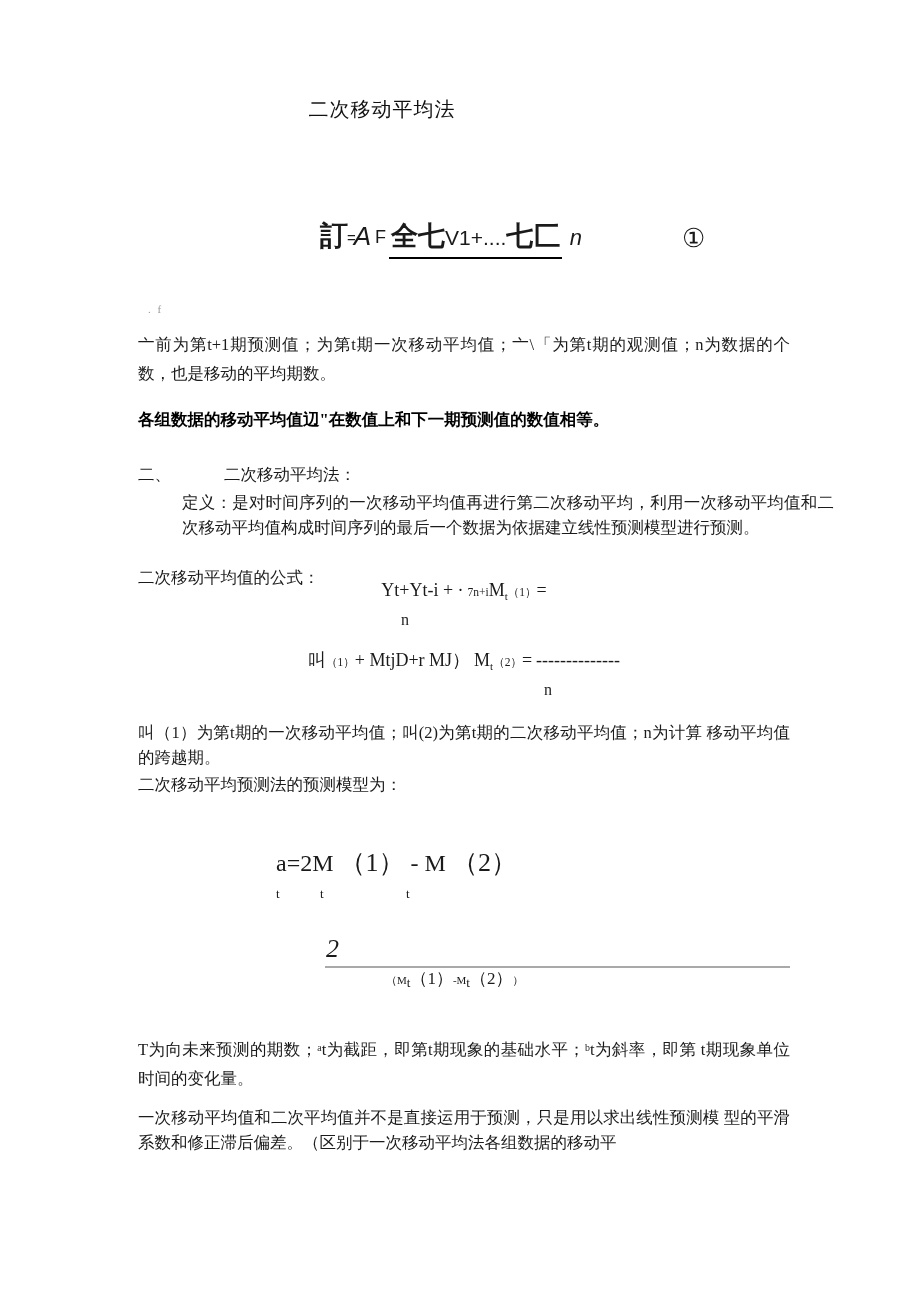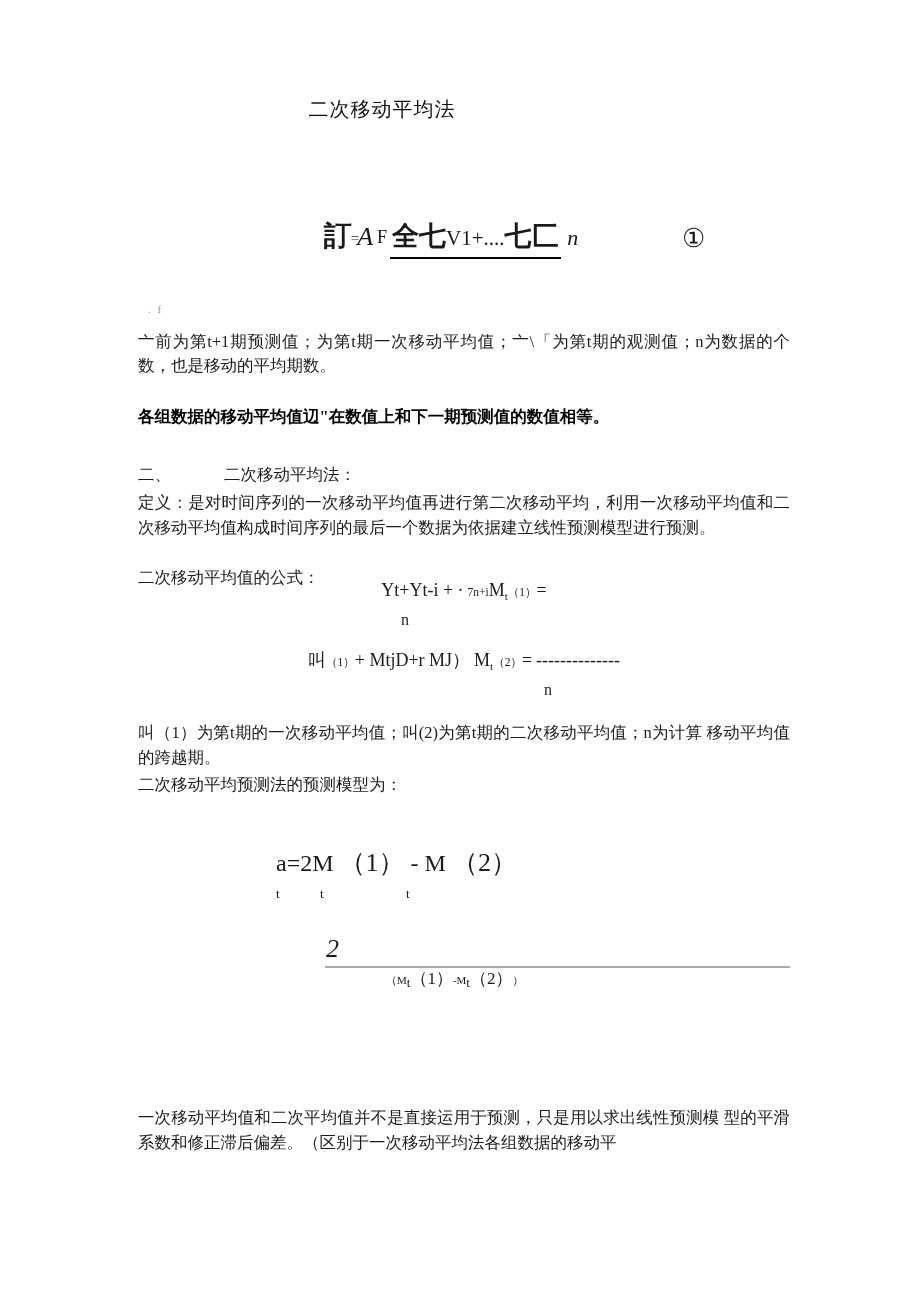--- a/index.html
+++ b/index.html
@@ -31,21 +31,21 @@
     font-size: 20px;
     letter-spacing: 1px;
     color: #111;
   }
 
   .para {
     position: absolute;
     left: 138px;
     width: 652px;
     font-size: 16.5px;
-    line-height: 24px;
+    line-height: 29px;
     color: #1b1b1b;
     text-align: justify;
   }
   .para.tight { line-height: 25px; }
   .para.bold { font-weight: bold; color: #000; }
 
   .sect-head {
     position: absolute;
     left: 138px;
     width: 652px;
@@ -64,21 +64,21 @@
     top: 218px;
     width: 652px;
     text-align: center;
   }
   .f1-row {
     position: relative;
     display: inline-block;
     font-size: 27px;
     line-height: 36px;
     white-space: nowrap;
-    font-family: Liberation Serif, serif;
+    font-family: Liberation Sans, sans-serif;
   }
   .f1-lead {
     font-weight: bold;
     font-size: 28px;
     letter-spacing: -1px;
   }
   .f1-eq {
     font-size: 15px;
     vertical-align: 2px;
     letter-spacing: -2px;
@@ -240,21 +240,21 @@
   <div class="artifact">. f</div>
 
   <div class="para" style="top:330px;">亠前为第t+1期预测值；为第t期一次移动平均值；亠\「为第t期的观测值；n为数据的个数，也是移动的平均期数。</div>
 
   <div class="para bold" style="top:405px;">各组数据的移动平均值辺"在数值上和下一期预测值的数值相等。</div>
 
   <div class="sect-head" style="top:462px;">
     <span class="num">二、</span><span>二次移动平均法：</span>
   </div>
 
-  <div class="para tight" style="top:490px;">定义：是对时间序列的一次移动平均值再进行第二次移动平均，利用一次移动平均值和二次移动平均值构成时间序列的最后一个数据为依据建立线性预测模型进行预测。</div>
+  <div class="para tight" style="top:490px;margin-left:44px;">定义：是对时间序列的一次移动平均值再进行第二次移动平均，利用一次移动平均值和二次移动平均值构成时间序列的最后一个数据为依据建立线性预测模型进行预测。</div>
 
   <div class="para tight" style="top:565px;">二次移动平均值的公式：</div>
 
   <div class="formula-block f2">
     <span class="fr">
       <span class="top"><span class="big">Yt+Yt-i + ·</span>
         <span class="sml">7n+i</span><span class="big">M</span><span class="sub">t</span><span class="sml">（1）</span><span class="big">=</span></span>
       <span class="bot" style="padding-right:118px;">n</span>
     </span>
   </div>
@@ -284,16 +284,17 @@
       <span class="s1">t</span><span class="s2">t</span><span>t</span>
     </div>
   </div>
 
   <div class="formula-block f6">
     <span class="two">2</span>
     <span class="rule"></span>
     <span class="denom"><span>（M</span><span class="tsub">t</span><span class="mid">（1）</span><span>-M</span><span class="tsub">t</span><span class="mid">（2）</span><span>）</span></span>
   </div>
 
+  <div class="para" style="top:1035px;">T为向未来预测的期数；ᵃt为截距，即第t期现象的基础水平；ᵇt为斜率，即第 t期现象单位时间的变化量。</div>
 
   <div class="para tight" style="top:1105px;">一次移动平均值和二次平均值并不是直接运用于预测，只是用以求出线性预测模 型的平滑系数和修正滞后偏差。（区别于一次移动平均法各组数据的移动平</div>
 
 </div>
 
 </body></html>

